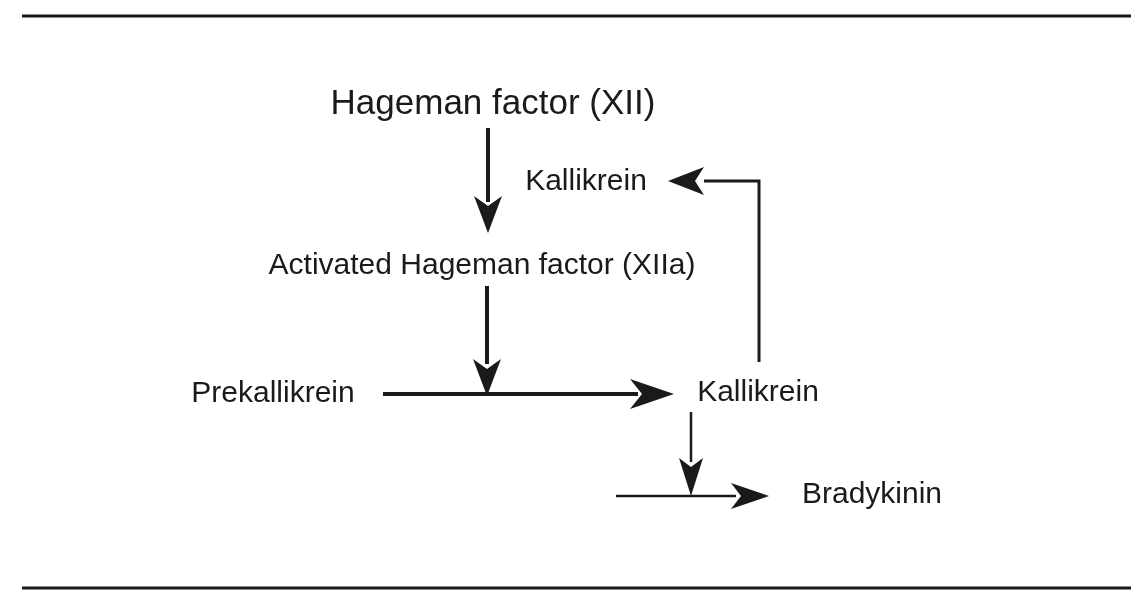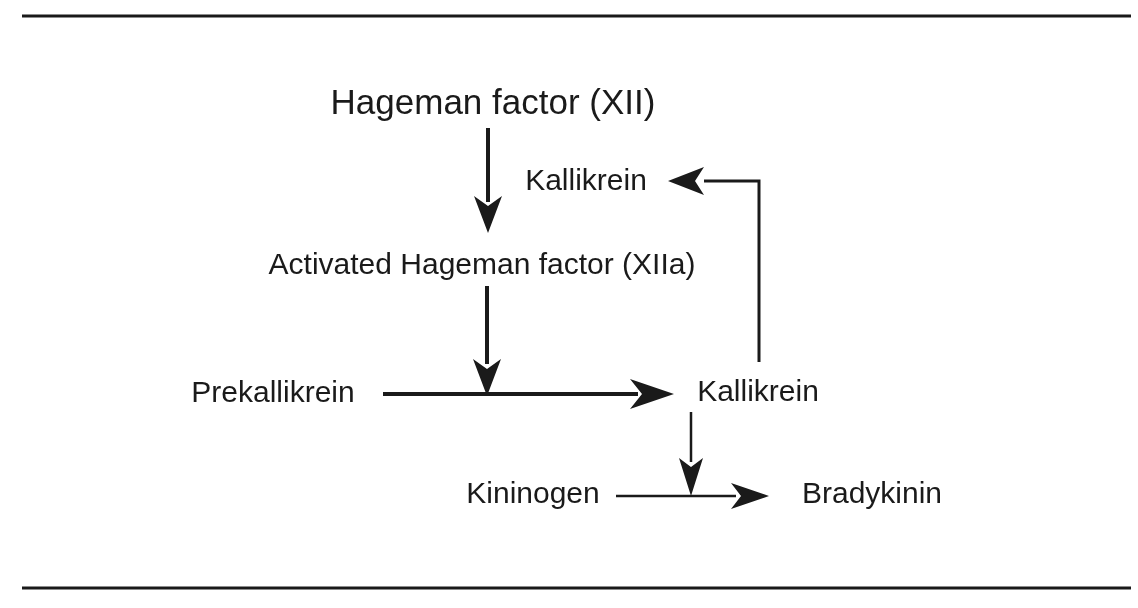--- a/index.html
+++ b/index.html
@@ -78,17 +78,16 @@
 
   <div class="lbl" style="left:586px; top:180px;">Kallikrein</div>
 
 
   <div class="lbl" style="left:482px; top:264px;">Activated Hageman factor (XIIa)</div>
 
   <div class="lbl" style="left:273px; top:392px;">Prekallikrein</div>
 
   <div class="lbl" style="left:758px; top:391px;">Kallikrein</div>
 
-  <div class="lbl" style="left:533px; top:493px;">Kininogen</div>
 
   <div class="lbl" style="left:854px; top:493px;margin-left:18px;">Bradykinin</div>
 
 </div>
 
 </body></html>

